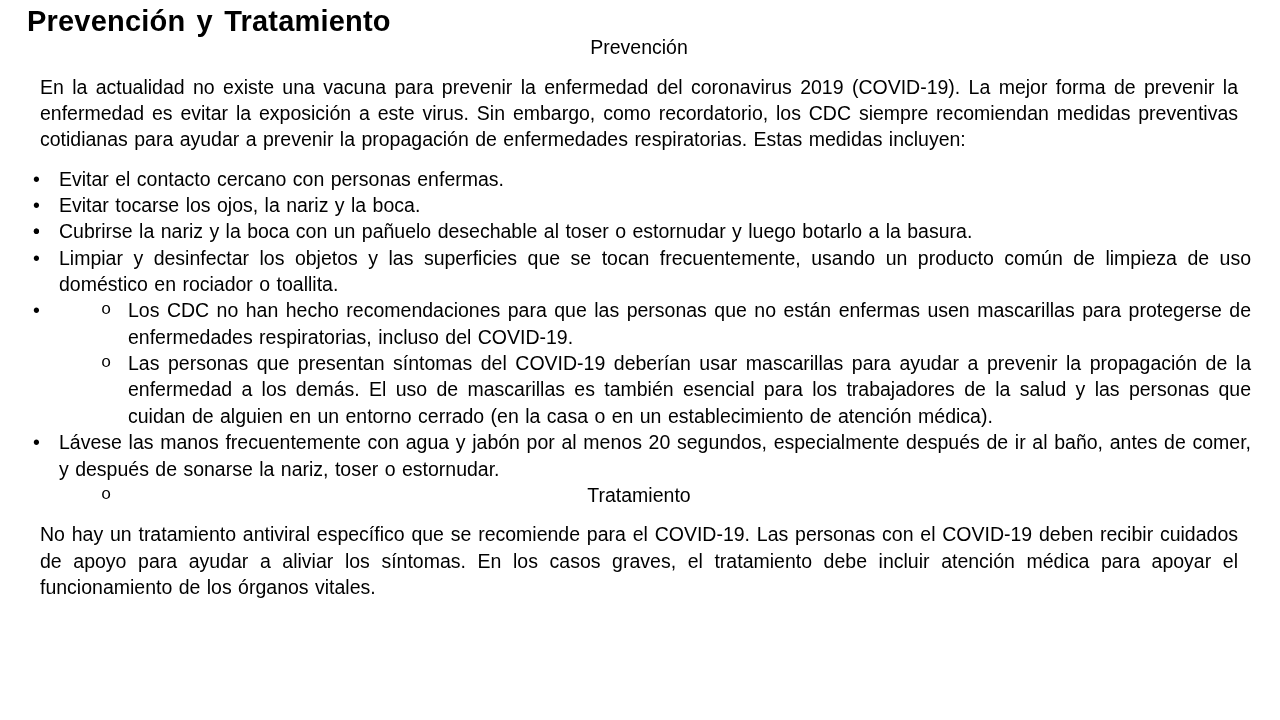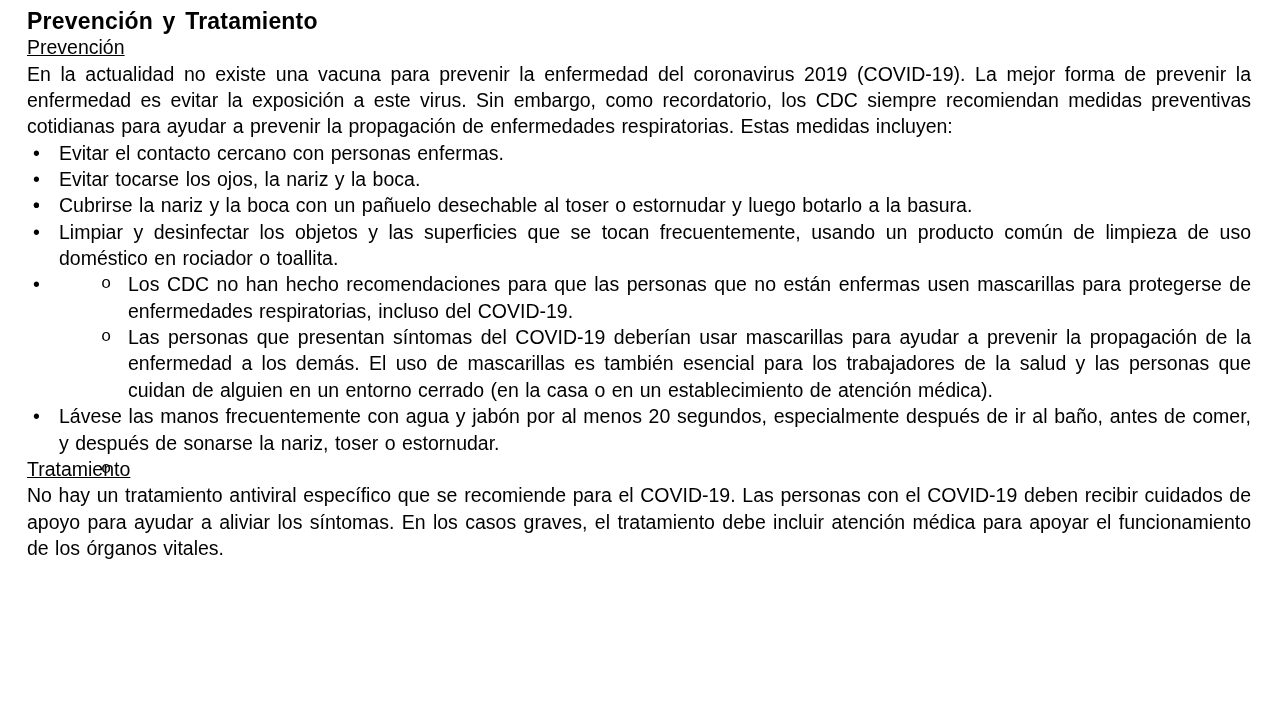--- a/index.html
+++ b/index.html
@@ -14,29 +14,29 @@
     overflow: hidden;
   }
   .page {
     box-sizing: border-box;
     width: 1280px;
     height: 720px;
     padding: 8px 29px 0 27px;
   }
   .doc-title {
     font-weight: bold;
-    font-size: 23px;
+    font-size: 29px;
     letter-spacing: 0.2px;
     word-spacing: 3px;
   }
   .heading {
-    text-decoration: underline;
+    text-align: center;
   }
   .para {
-    margin: 0;
+    margin: 13px;
     text-align: justify;
     word-spacing: 1px;
   }
   .li {
     position: relative;
     text-align: justify;
     word-spacing: 1px;
   }
   .li1 { padding-left: 32px; }
   .li1 > .mk {

